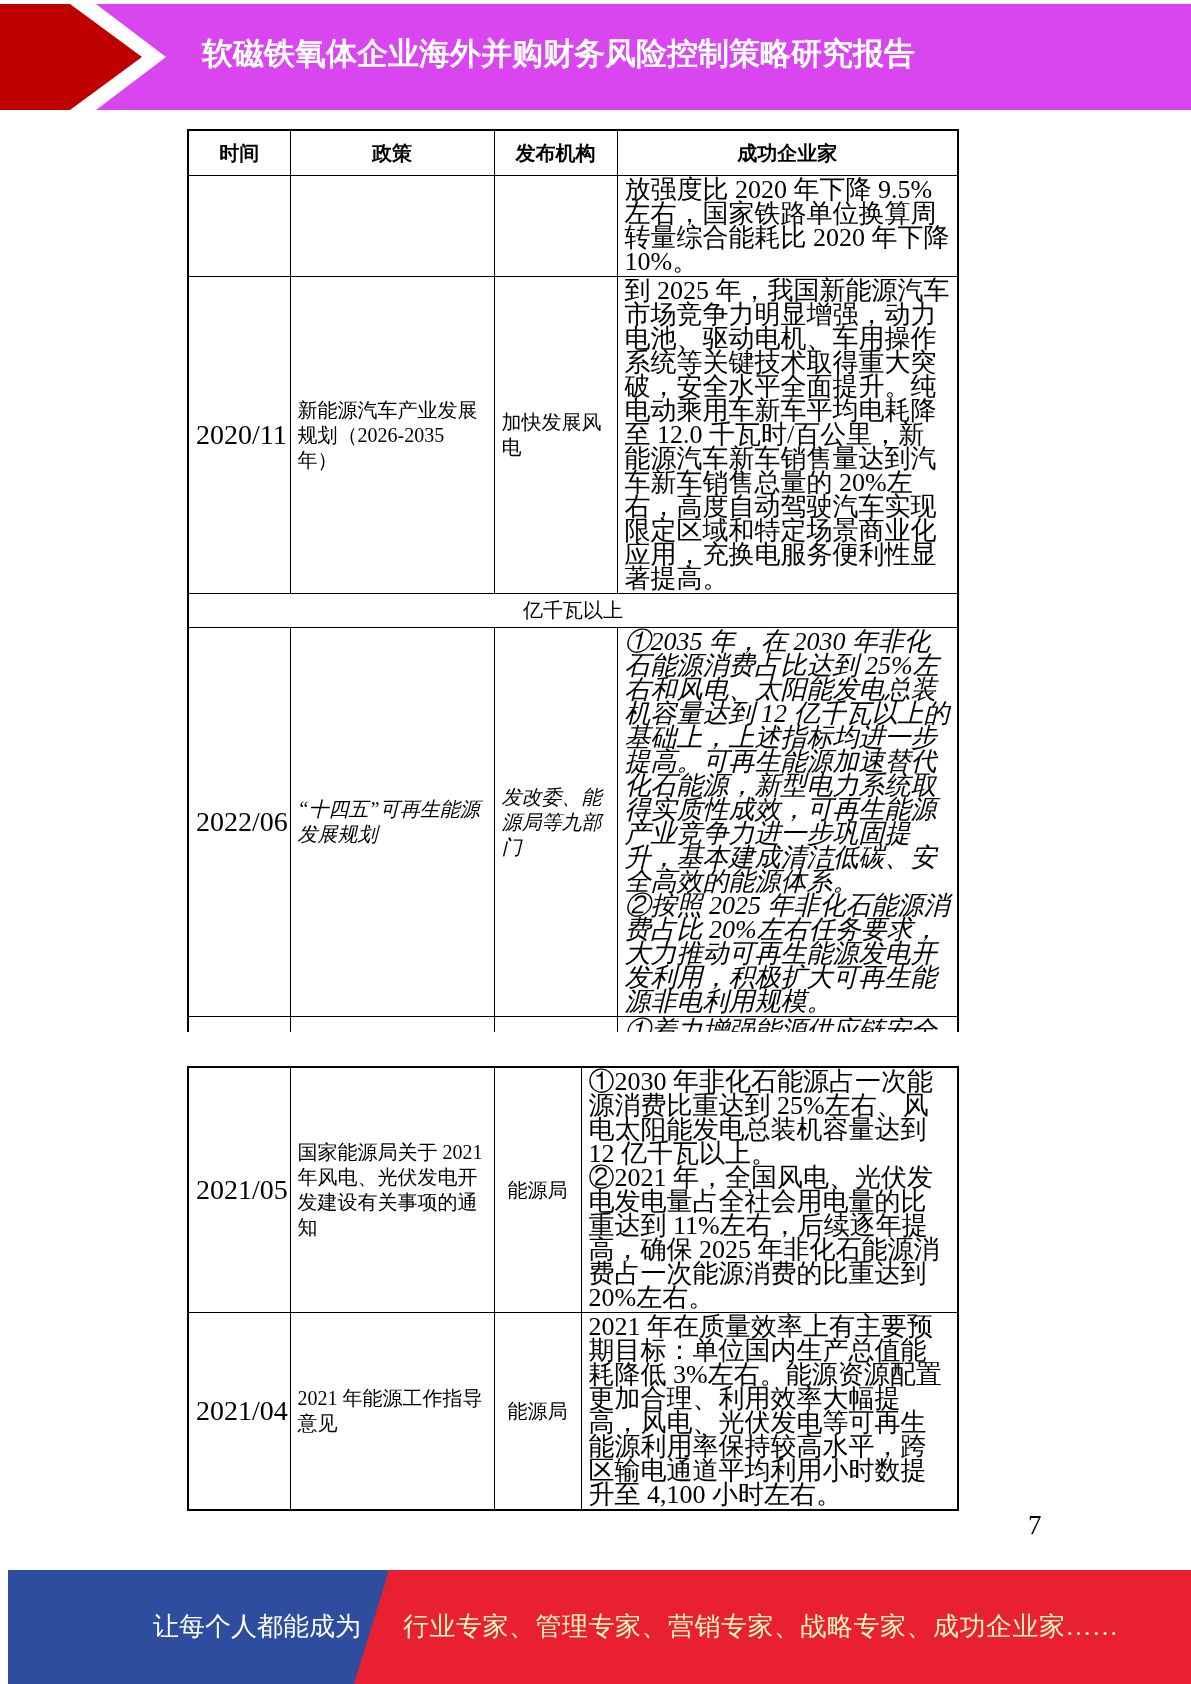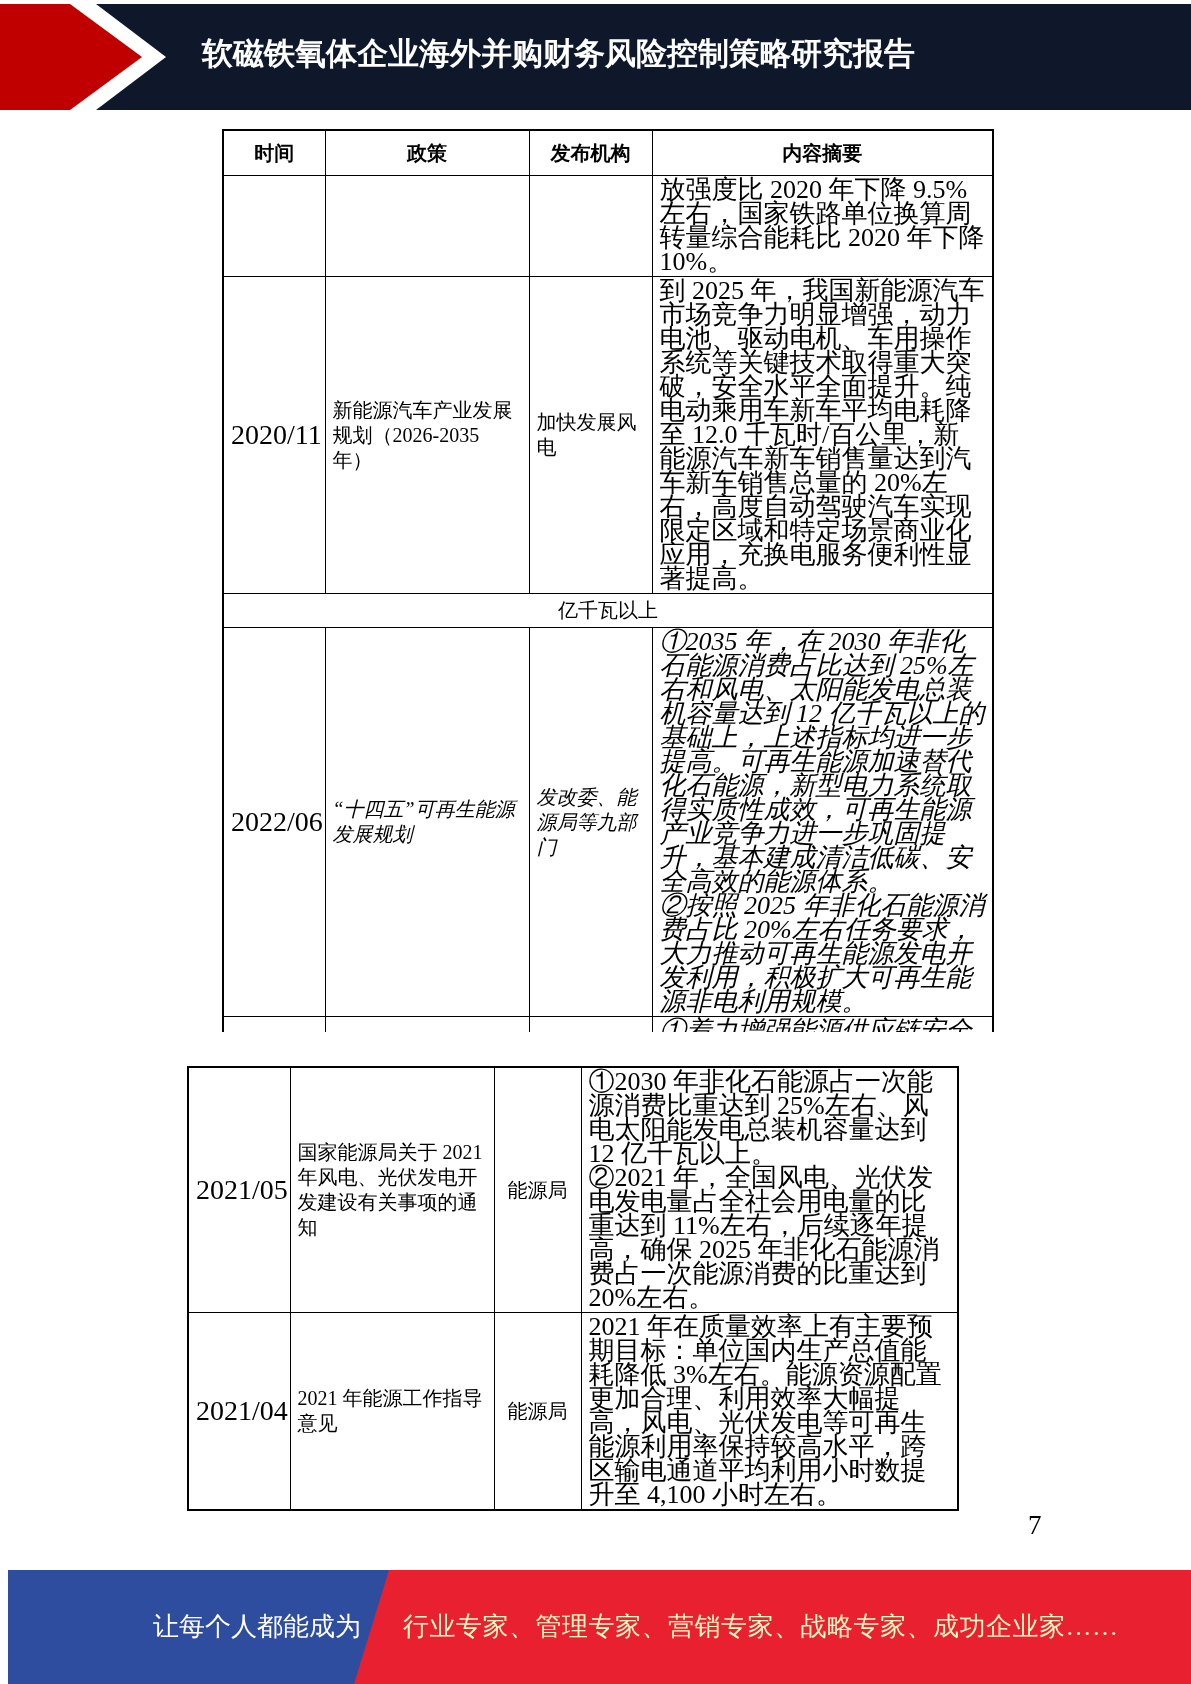--- a/index.html
+++ b/index.html
@@ -1,28 +1,28 @@
 <!DOCTYPE html>
 <html><head>
 <meta charset="utf-8">
 <style>
   html,body{margin:0;padding:0;background:#ffffff;}
   .page{position:relative;width:1191px;height:1684px;background:#ffffff;overflow:hidden;
         font-family:"Liberation Serif","DejaVu Serif",serif;color:#000;}
 
   
-  .banner{position:absolute;left:0;top:4px;width:1191px;height:106px;background:#0f172a;}
+  .banner{position:absolute;left:0;top:4px;width:1191px;height:106px;background:#d946ef;}
   .banner-chevron{position:absolute;left:0;top:0;width:170px;height:106px;}
   .banner-title{position:absolute;left:0;top:0;width:1117px;height:106px;
                 line-height:100px;text-align:center;color:#ffffff;
                 font-family:"Liberation Sans","DejaVu Sans",sans-serif;
                 font-weight:bold;font-size:31px;letter-spacing:0px;}
 
   
-  .t1wrap{position:absolute;left:187px;top:129px;width:776px;height:903px;overflow:hidden;margin-left:35px;}
+  .t1wrap{position:absolute;left:187px;top:129px;width:776px;height:903px;overflow:hidden;}
   .t2wrap{position:absolute;left:187px;top:1066px;width:776px;}
   table.ptable{border-collapse:collapse;table-layout:fixed;width:770px;border:2px solid #000;}
   table.ptable td,table.ptable th{border:1px solid #000;vertical-align:middle;
       padding:2px 7px;overflow:hidden;}
   th.hcell{height:40px;font-size:20px;font-weight:bold;text-align:center;padding:2px;}
   td.time{ text-align:center;font-size:28px;}
   td.policy{font-size:20px;line-height:25px;}
   td.agency{font-size:20px;line-height:25px;}
   td.summary{font-size:26px;line-height:24px;white-space:pre-line;text-align:left;}
   td.section{height:29px;text-align:center;font-size:20px;padding:1px;}
@@ -65,21 +65,21 @@
         <col style="width:102px">
           <col style="width:204px">
           <col style="width:123px">
           <col style="width:341px">
       </colgroup>
       <tbody>
           <tr>
         <th class="hcell">时间</th>
         <th class="hcell">政策</th>
         <th class="hcell">发布机构</th>
-        <th class="hcell">内容摘要</th>
+        <th class="hcell">成功企业家</th>
       </tr>
       <tr class="rA">
         <td class="time"></td>
         <td class="policy"></td>
         <td class="agency"></td>
         <td class="summary">放强度比 2020 年下降 9.5%左右，国家铁路单位换算周转量综合能耗比 2020 年下降 10%。</td>
       </tr>
       <tr class="rB">
         <td class="time">2020/11</td>
         <td class="policy">新能源汽车产业发展规划（2026-2035 年）</td>

